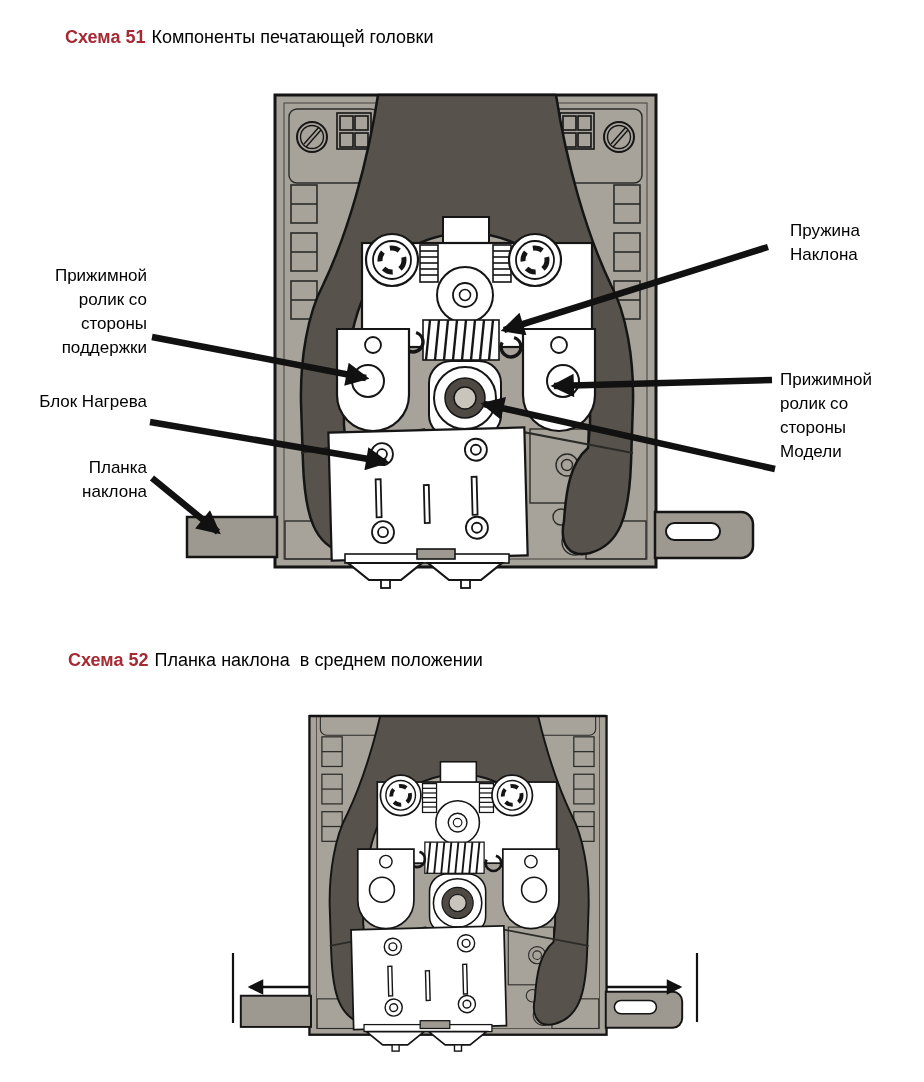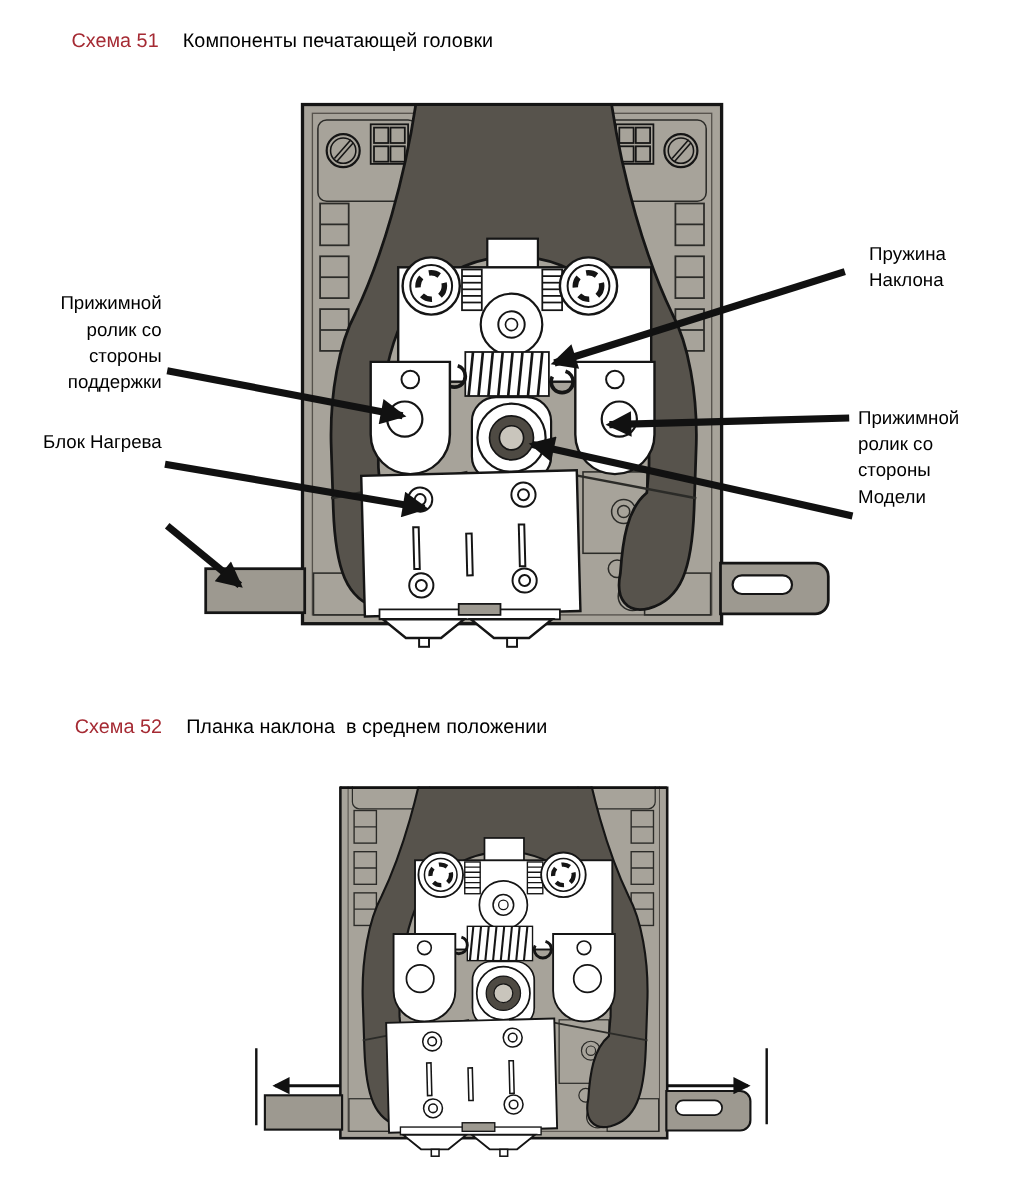--- a/index.html
+++ b/index.html
@@ -1,20 +1,20 @@
 <!DOCTYPE html>
 <html><head>
 <meta charset="utf-8">
 <style>
   html,body{margin:0;padding:0;background:#fff;}
   #page{position:relative;width:924px;height:1082px;background:#ffffff;overflow:hidden;
         font-family:"Liberation Sans","DejaVu Sans",sans-serif;color:#000;}
   .caption{position:absolute;font-size:18px;line-height:21px;white-space:pre;}
-  .caption .num{color:#A52A33;}
-  .caption .txt{color:#000;margin-left:22px;}
+  .caption .num{color:#A52A33;font-weight:bold;}
+  .caption .txt{color:#000;margin-left:6px;}
   .callout{position:absolute;font-size:17px;line-height:24px;color:#000;}
   .callout.r{text-align:right;}
   .diagram{position:absolute;}
   svg{display:block;}
   .overlay{position:absolute;left:0;top:0;pointer-events:none;}
 </style>
 </head>
 <body>
 
 <div id="page">
@@ -217,20 +217,21 @@
   <div class="caption" style="left:65px;top:27px"><span class="num">Схема 51</span><span class="txt">Компоненты печатающей головки</span></div>
 
   <div class="diagram" style="left:185px;top:93px">
     <svg width="570" height="500" viewBox="0 0 570 500">
         <use href="#printhead"></use>
       </svg>
   </div>
 
   <div class="callout r" style="left:35px;top:264px;width:112px">Прижимной ролик со стороны поддержки</div>
   <div class="callout r" style="left:35px;top:390px;width:112px">Блок Нагрева</div>
+  <div class="callout r" style="left:35px;top:456px;width:112px">Планка наклона</div>
   <div class="callout" style="left:790px;top:219px;width:116px">Пружина Наклона</div>
   <div class="callout" style="left:780px;top:368px;width:116px">Прижимной ролик со стороны Модели</div>
 
   <div class="caption" style="left:68px;top:650px"><span class="num">Схема 52</span><span class="txt">Планка наклона  в среднем положении</span></div>
 
   <div class="diagram" style="left:239px;top:715px">
     <svg width="445" height="340" viewBox="0 64 570 436">
         <use href="#printhead"></use>
       </svg>
   </div>

